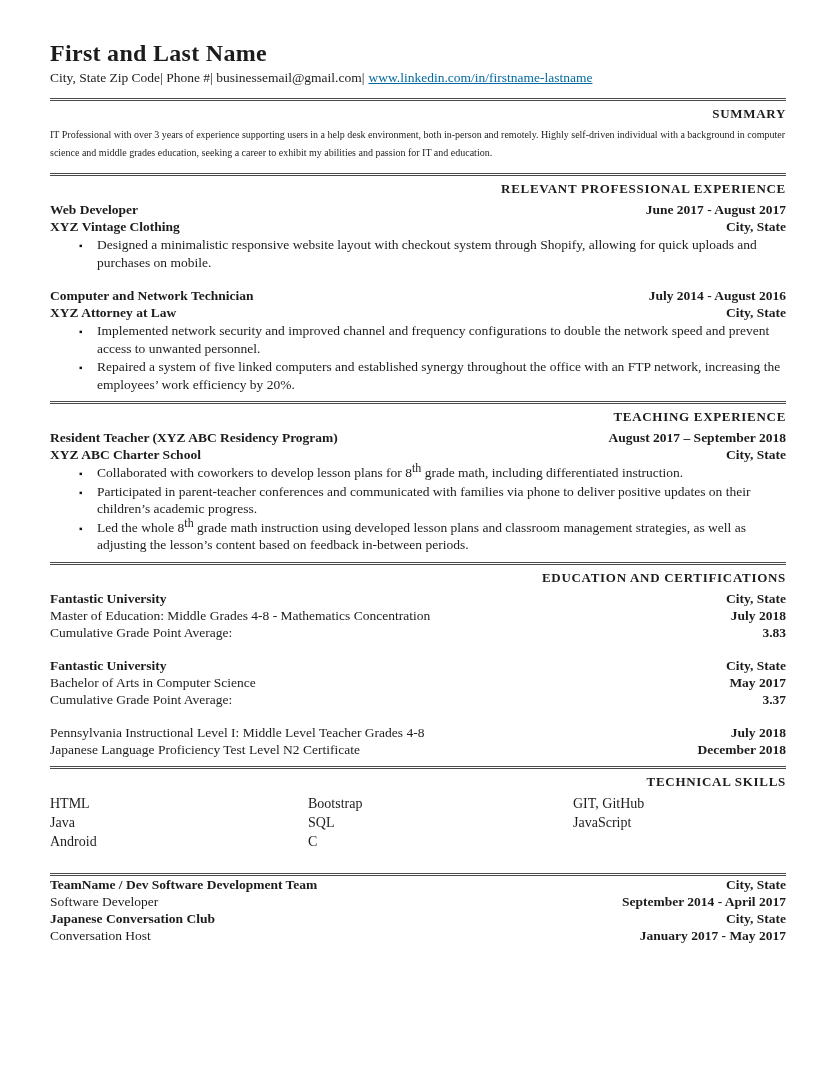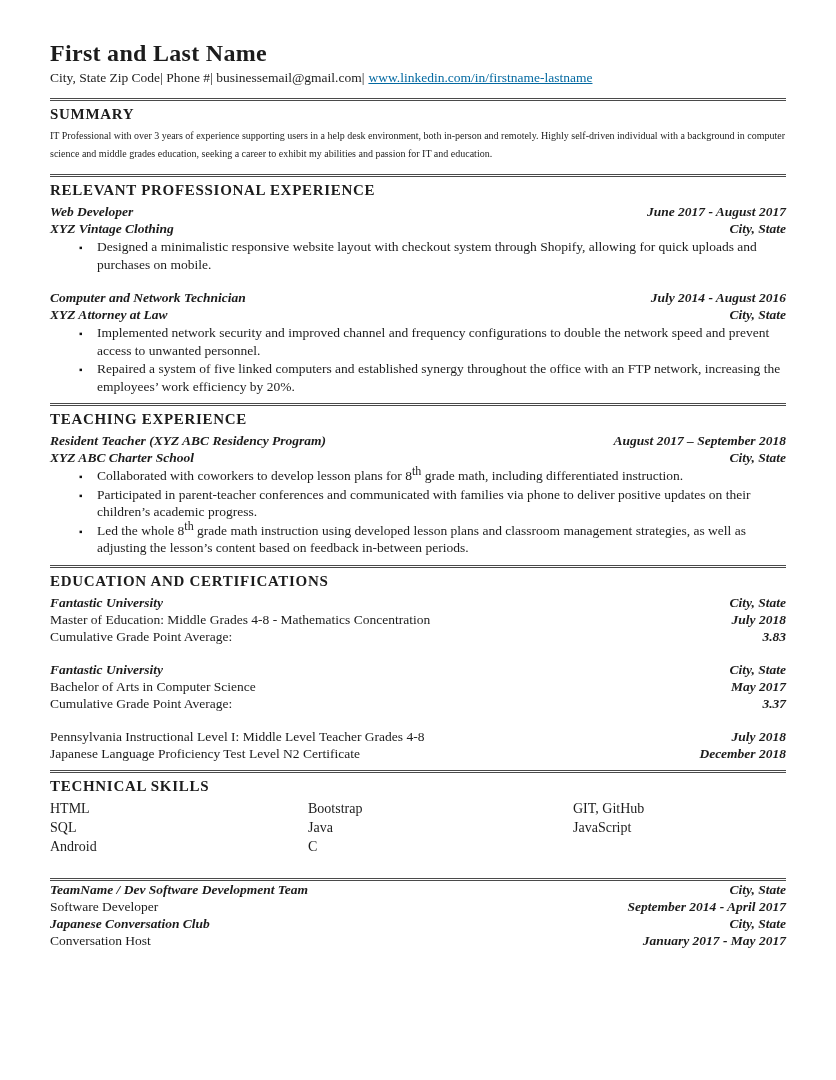--- a/index.html
+++ b/index.html
@@ -14,30 +14,30 @@
 
   h1.name { font-size:24px; font-weight:bold; letter-spacing:.3px; margin-bottom:2px; }
   .contact { font-size:13.5px; line-height:18px; color:#222; }
   .contact a { color:#0369a1; text-decoration:underline; margin-left:4px; }
 
   .rule { height:3px; border-top:1px solid #4a4a4a; border-bottom:1px solid #4a4a4a; margin-top:11px; }
   .rule.tight { margin-top:8px; }
   .rule.wide-gap { margin-top:22px; }
 
   h2.section-title {
-    text-align:left; font-size:15px; font-weight:bold;
+    text-align:right; font-size:13px; font-weight:bold;
     letter-spacing:.7px; margin:5px 0 4px 0;
   }
 
   .body-text { font-size:10px; line-height:18px; }
 
   .row { display:flex; justify-content:space-between; font-size:13.5px; line-height:17px; }
   .row .left { text-align:left; }
   .row .right { text-align:right; white-space:nowrap; }
-  .b { font-weight:bold;font-style:italic; }
+  .b { font-weight:bold; }
 
   .entry { margin-bottom:16px; }
   .entry.last { margin-bottom:6px; }
 
   ul.bullets { list-style:none; margin:1px 0 0 0; padding:0 0 0 28px; }
   ul.bullets li { position:relative; padding-left:19px; font-size:13.5px; line-height:17.5px; margin-bottom:1px; }
   ul.bullets li::before { content:"▪"; position:absolute; left:1px; top:1px; font-size:10px; color:#111; }
   sup { font-size:12px; vertical-align:super; line-height:0; }
 
   .skills-grid {
@@ -171,22 +171,22 @@
     </div>
   </section>
 
   <div class="rule tight"></div>
   <section>
     <h2 class="section-title">TECHNICAL SKILLS</h2>
     <div class="skills-grid">
       <span>HTML</span>
       <span>Bootstrap</span>
       <span>GIT, GitHub</span>
+      <span>Java</span>
       <span>SQL</span>
-      <span>Java</span>
       <span>JavaScript</span>
       <span>Android</span>
       <span>C</span>
     </div>
   </section>
 
   <div class="rule wide-gap"></div>
   <section>
 
     <div>

